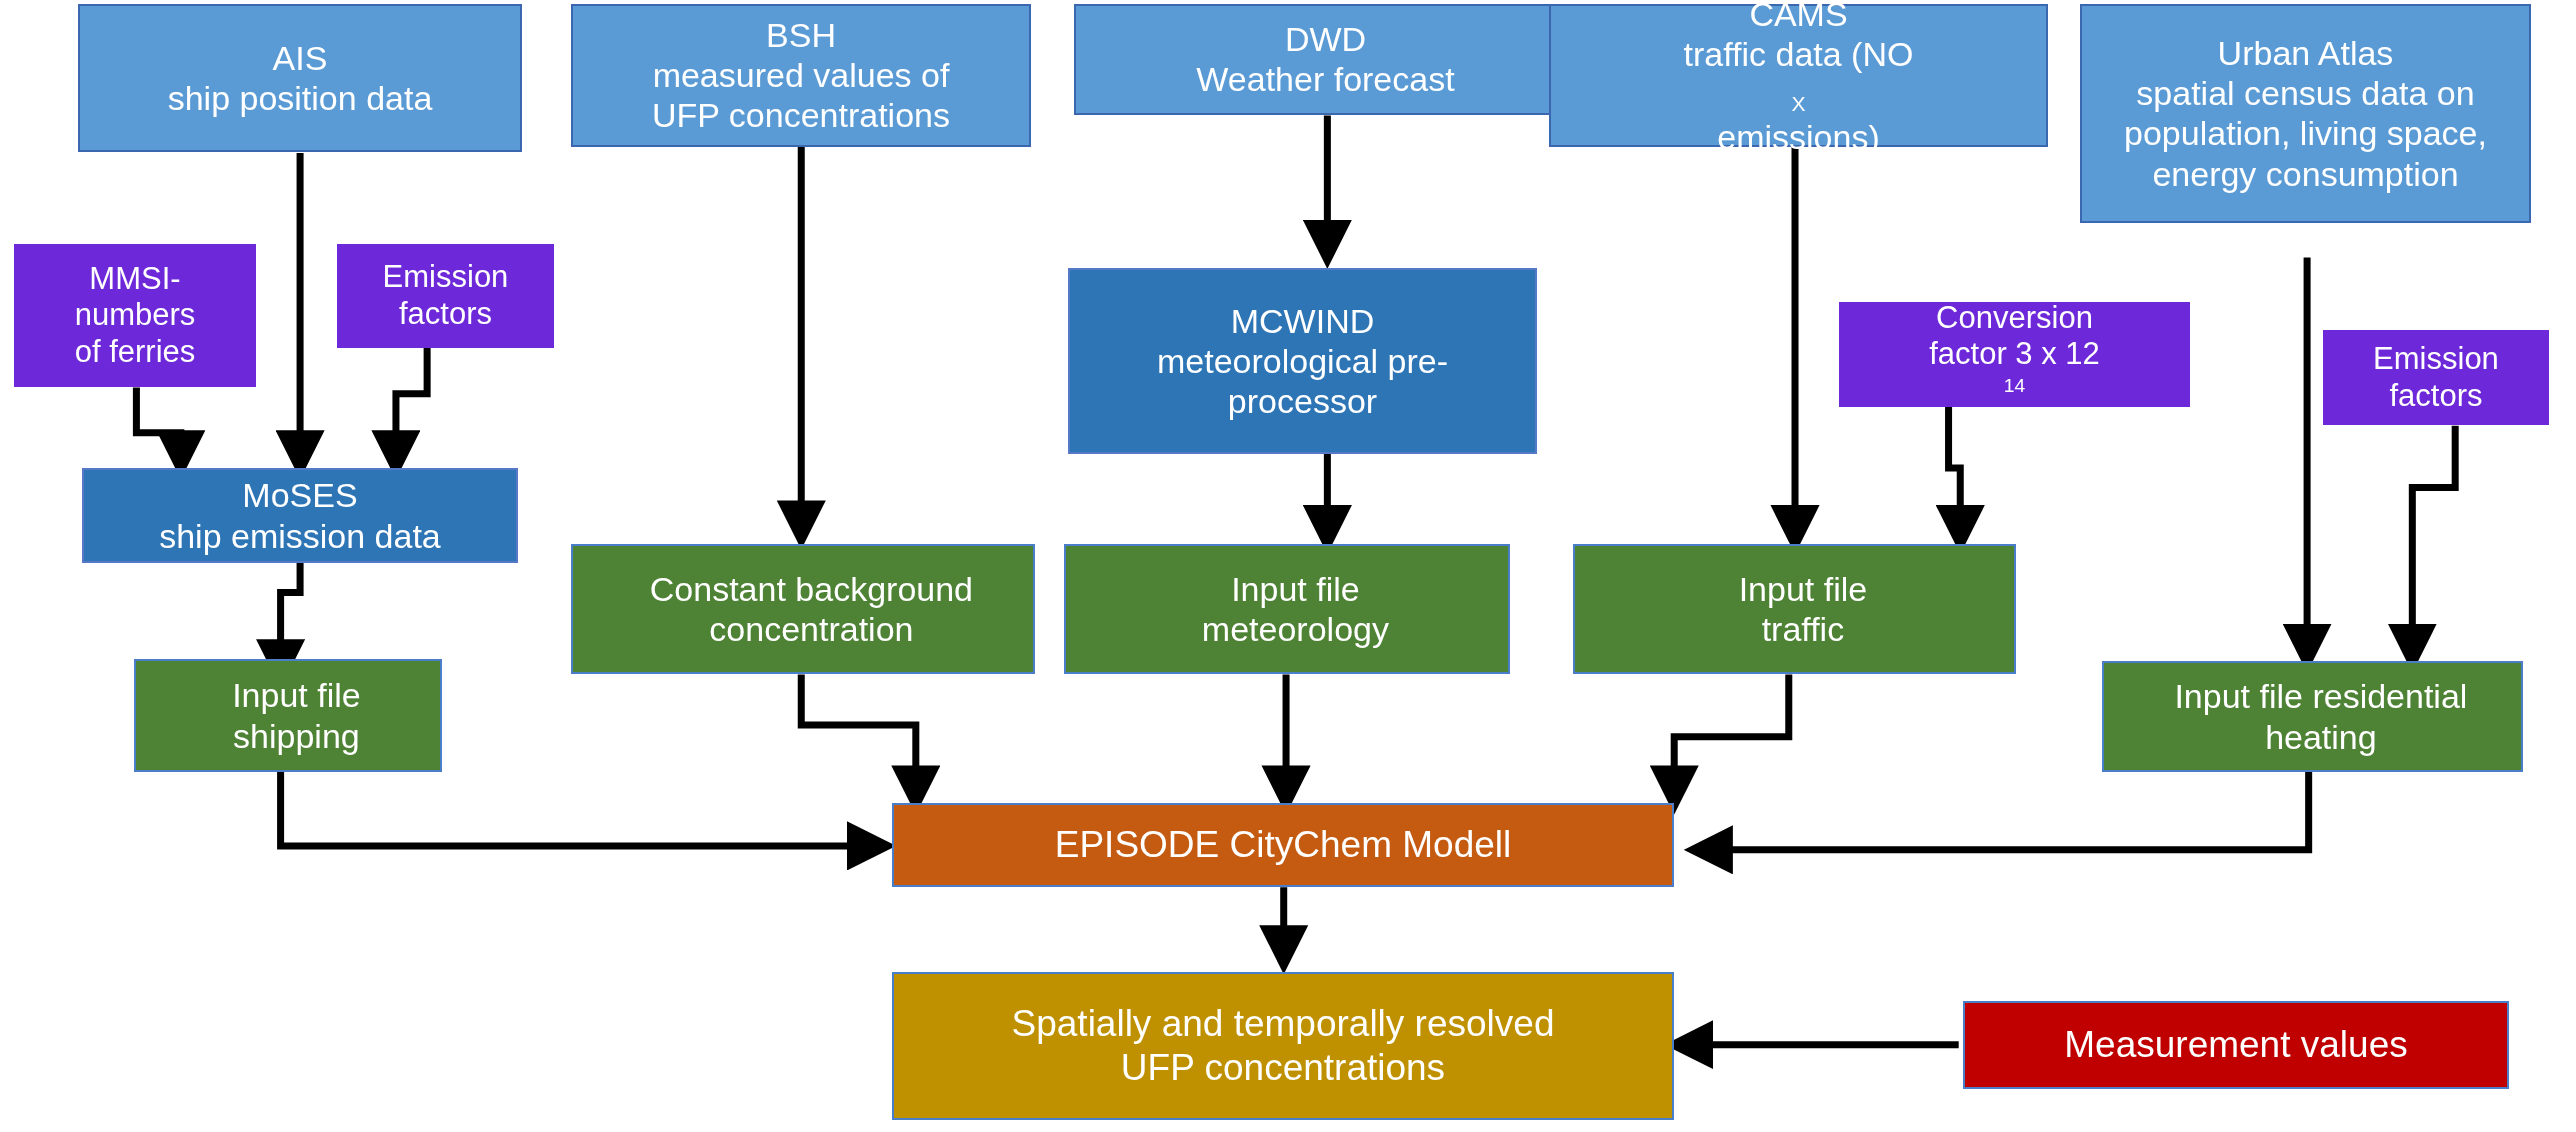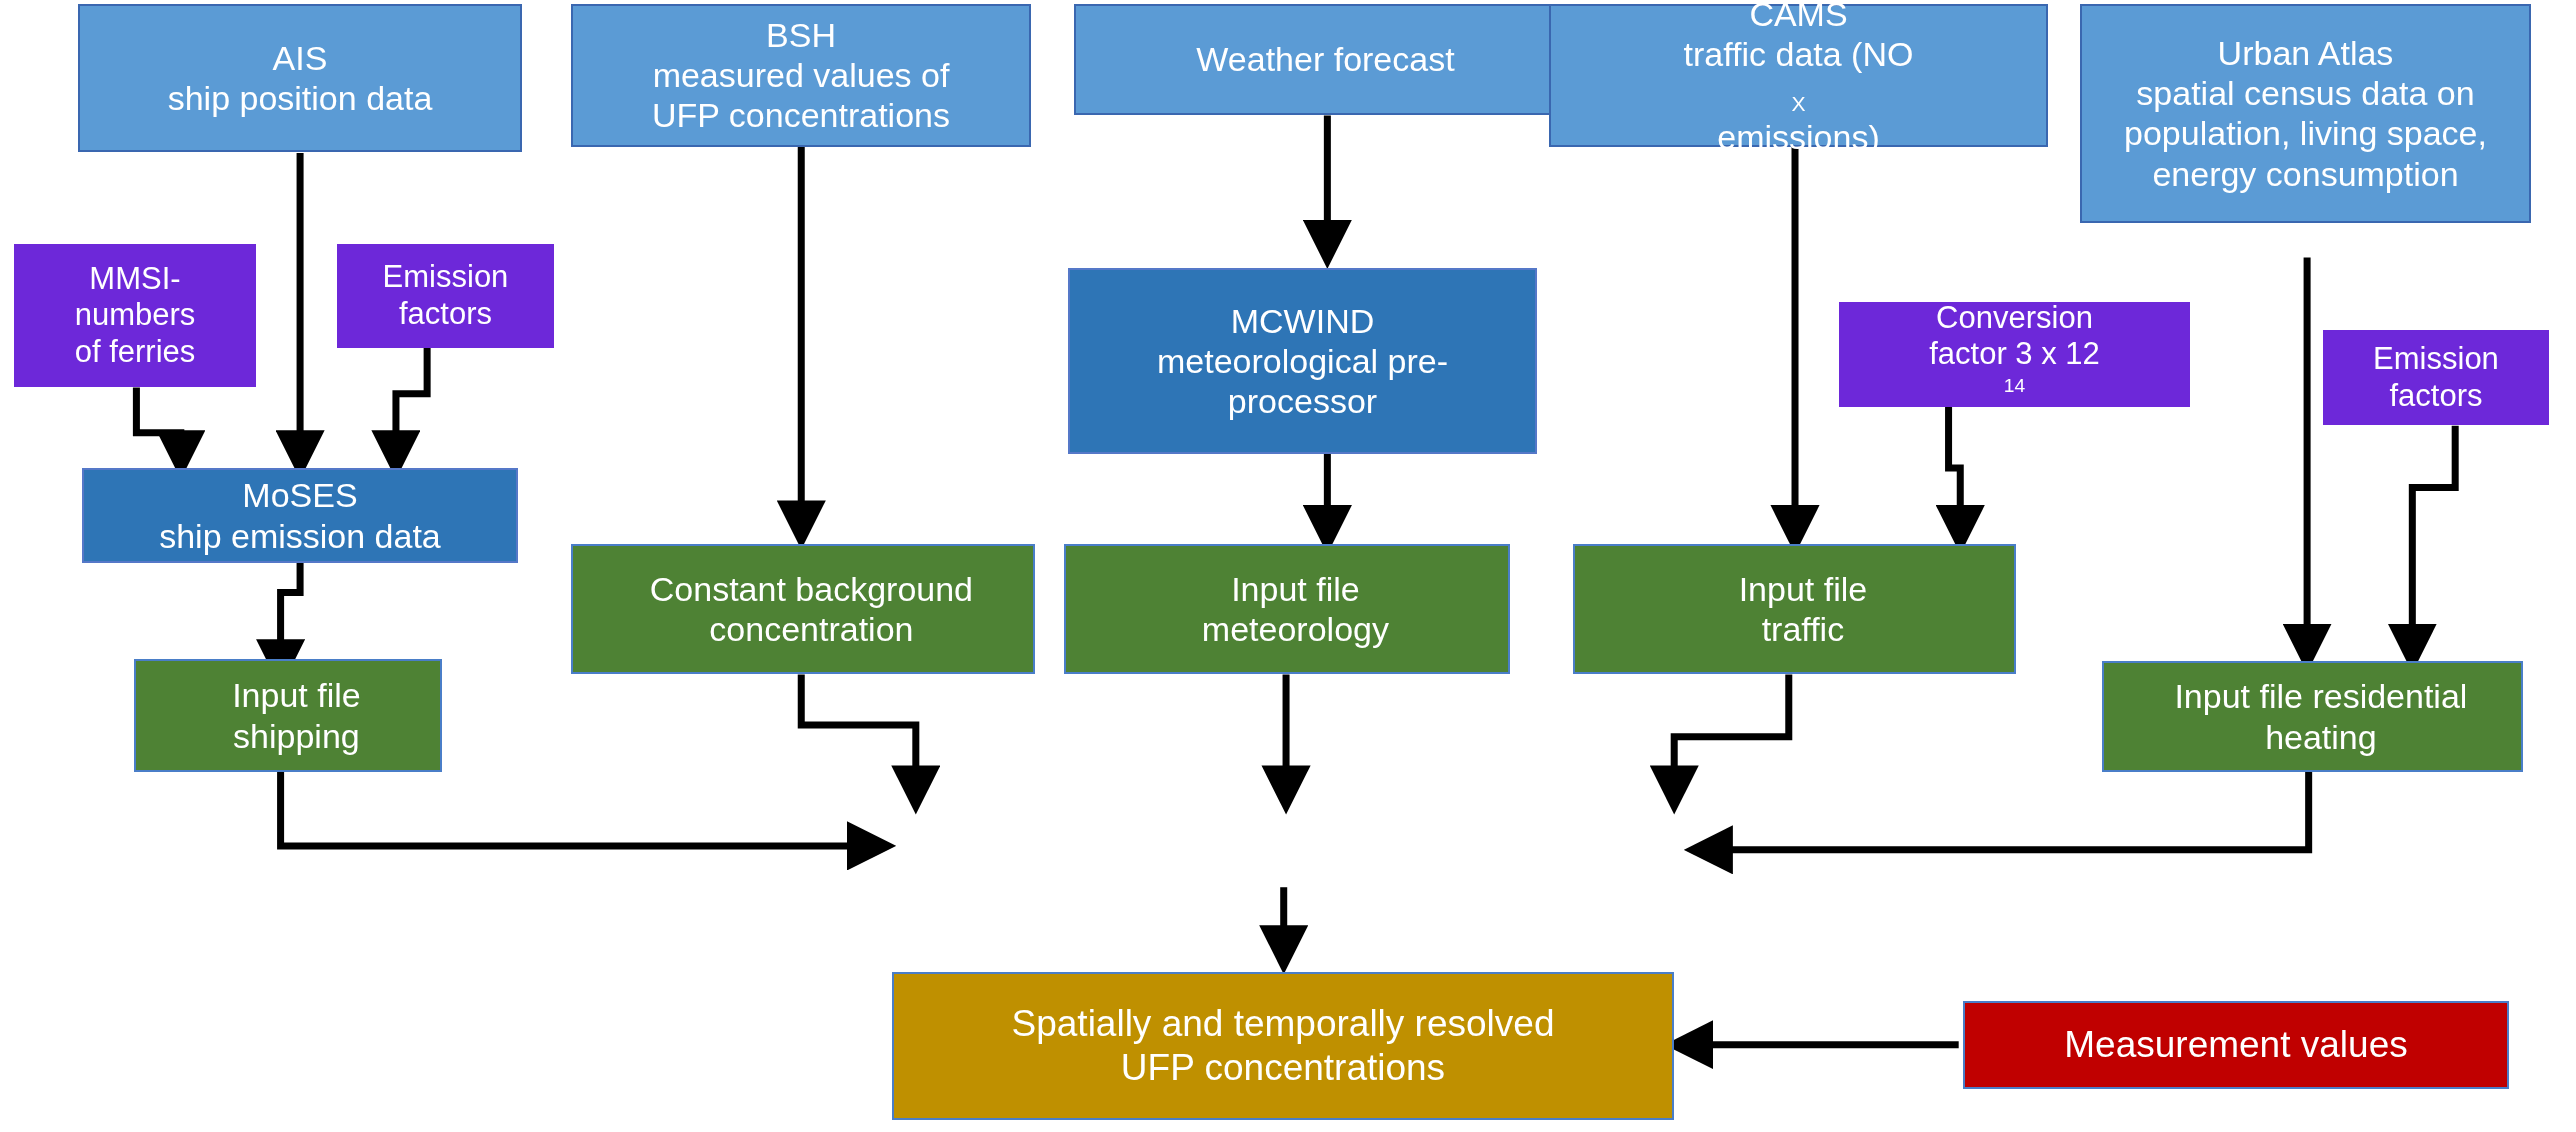--- a/index.html
+++ b/index.html
@@ -80,20 +80,21 @@
   <div class="node src" style="left:571px;top:3.9px;width:460px;height:143px;">
     <span>
       <span>BSH</span>
       <span>measured values  of</span>
       <span>UFP concentrations</span>
     </span>
   </div>
 
   <div class="node src" style="left:1074px;top:3.9px;width:503px;height:111px;">
     <span>
+      <span>DWD</span>
       <span>Weather forecast</span>
     </span>
   </div>
 
   <div class="node src" style="left:1549px;top:3.9px;width:499px;height:143px;">
     <span>
       <span>CAMS</span>
       <span><span>traffic data (NO</span><sub>X</sub><span> emissions)</span></span>
     </span>
   </div>
@@ -179,20 +180,23 @@
     </span>
   </div>
 
   <div class="node file" style="left:2102px;top:661px;width:421px;height:111px;">
     <span>
       <span>Input file residential</span>
       <span>heating</span>
     </span>
   </div>
 
+  <div class="node model" style="left:892px;top:803px;width:782px;height:84px;">
+    <span>EPISODE CityChem Modell</span>
+  </div>
 
   <div class="node result" style="left:892px;top:972px;width:782px;height:148px;">
     <span>
       <span>Spatially and temporally resolved</span>
       <span>UFP concentrations</span>
     </span>
   </div>
 
   <div class="node meas" style="left:1963px;top:1001px;width:546px;height:88px;">
     <span>Measurement values</span>

